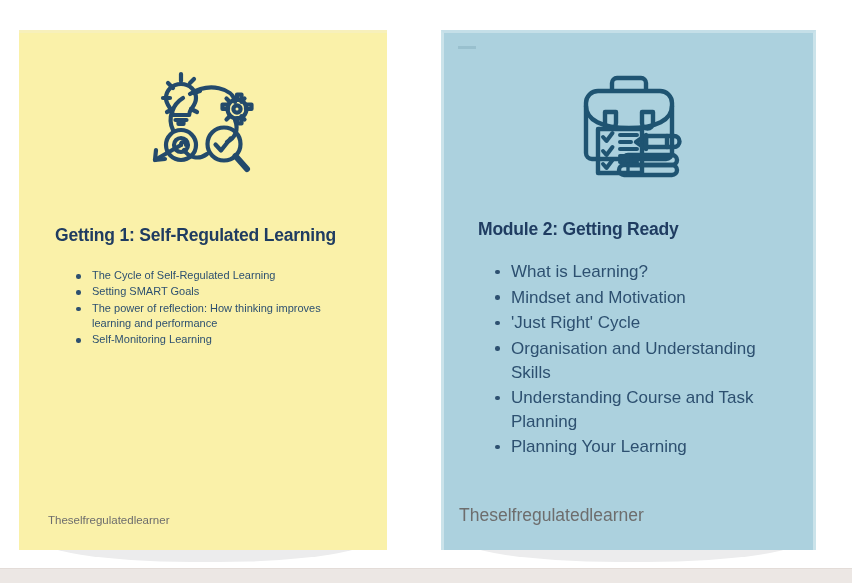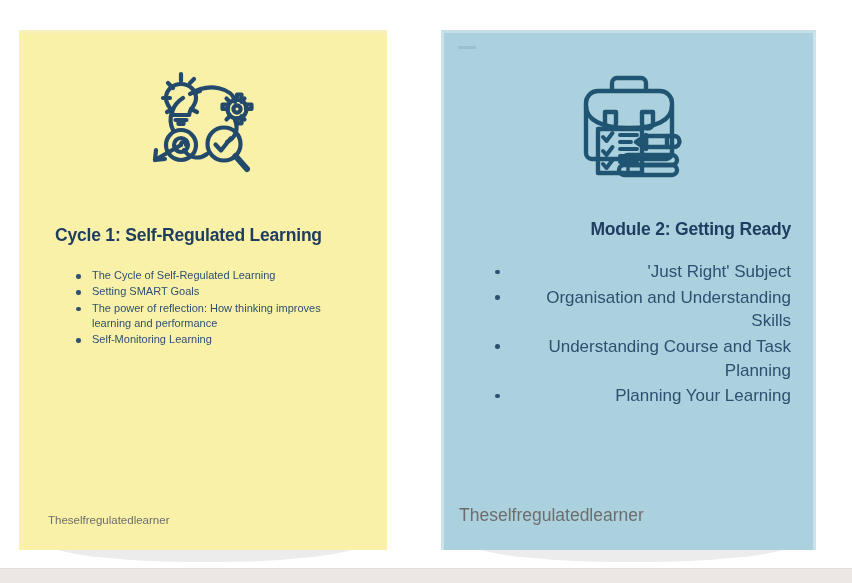--- a/index.html
+++ b/index.html
@@ -53,21 +53,21 @@
   #card-one-shadow { top: 506px; }
   #card-one {
     width: 368px;
     height: 520px;
     background: #faf1a9;
     border-top: 3px solid #f7f0bb;
     padding: 0 26px;
   }
 
   
-  #card-two-wrap { left: 441px; top: 30px; width: 378px; height: 536px; text-align: right; }
+  #card-two-wrap { left: 441px; top: 30px; width: 378px; height: 536px; }
   #card-two-shadow { top: 506px; }
   #card-two {
     width: 375px;
     height: 520px;
     background: #acd1de;
     border-top: 3px solid #c5dfe8;
     border-left: 3px solid #cbe3ea;
     border-right: 3px solid #cbe3ea;
     padding: 0 22px;
   }
@@ -187,21 +187,21 @@
         <path d="M38 77 c0-4 5-4 5 0" fill="none"></path>
         <path d="M38 77 L12 92" fill="none"></path>
         <path d="M12 92 l10 -1 M12 92 l1 -10" fill="none"></path>
 
         <circle cx="81" cy="76" r="16.5" fill="none"></circle>
         <path d="M72.5 76.5 l5.5 6 9.5 -12" fill="none"></path>
         <path d="M92.5 88 L104 101" fill="none" stroke-width="6"></path>
       </svg>
     </div>
 
-    <div class="card-title">Cycle 1: Self-Regulated Learning</div>
+    <div class="card-title">Getting 1: Self-Regulated Learning</div>
 
     <ul class="topic-list">
       <li>The Cycle of Self-Regulated Learning</li>
       <li>Setting SMART Goals</li>
       <li>The power of reflection: How thinking improves learning and performance</li>
       <li>Self-Monitoring Learning</li>
     </ul>
   </div>
   <div class="card-footer" id="card-one-footer" style="left:29px;bottom:40px;">Theselfregulatedlearner</div>
 </div>
@@ -236,21 +236,23 @@
 
         <path d="M60 92 h44 a5 5 0 0 1 0 10 h-44 a5 5 0 0 1 0 -10 z" fill="none"></path>
         <path d="M56 102 h48 a5 5 0 0 1 0 10 h-48 a5 5 0 0 1 0 -10 z" fill="none"></path>
         <path d="M63 92 v10 M60 102 v10" fill="none" stroke-width="3.4"></path>
       </svg>
     </div>
 
     <div class="card-title">Module 2: Getting Ready</div>
 
     <ul class="topic-list">
-      <li>'Just Right' Subject</li>
+      <li>What is Learning?</li>
+      <li>Mindset and Motivation</li>
+      <li>'Just Right' Cycle</li>
       <li>Organisation and Understanding Skills</li>
       <li>Understanding Course and Task Planning</li>
       <li>Planning Your Learning</li>
     </ul>
   </div>
   <div class="card-footer" id="card-two-footer" style="left:18px;bottom:40px;">Theselfregulatedlearner</div>
 </div>
 
 <div class="faint-mark"></div>
 

